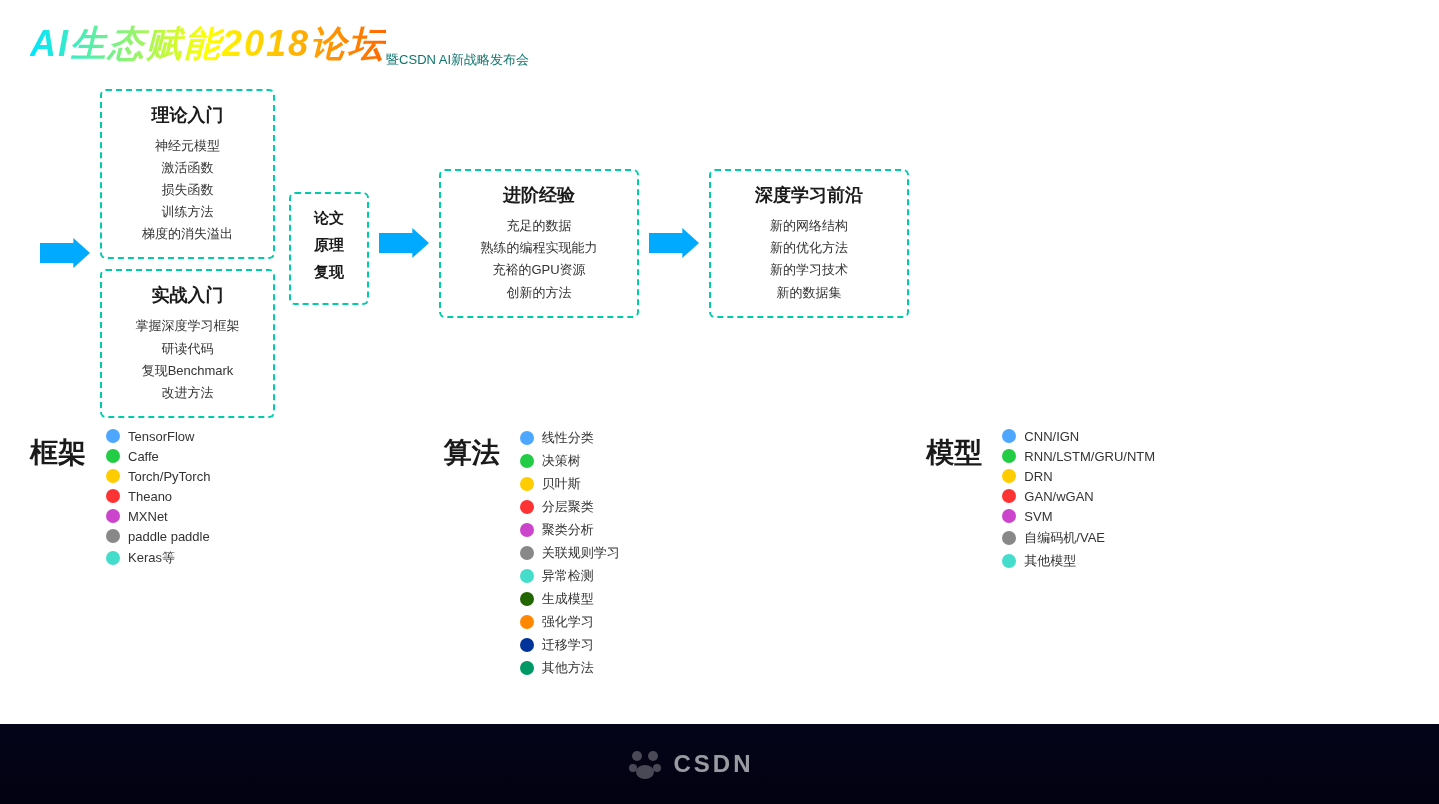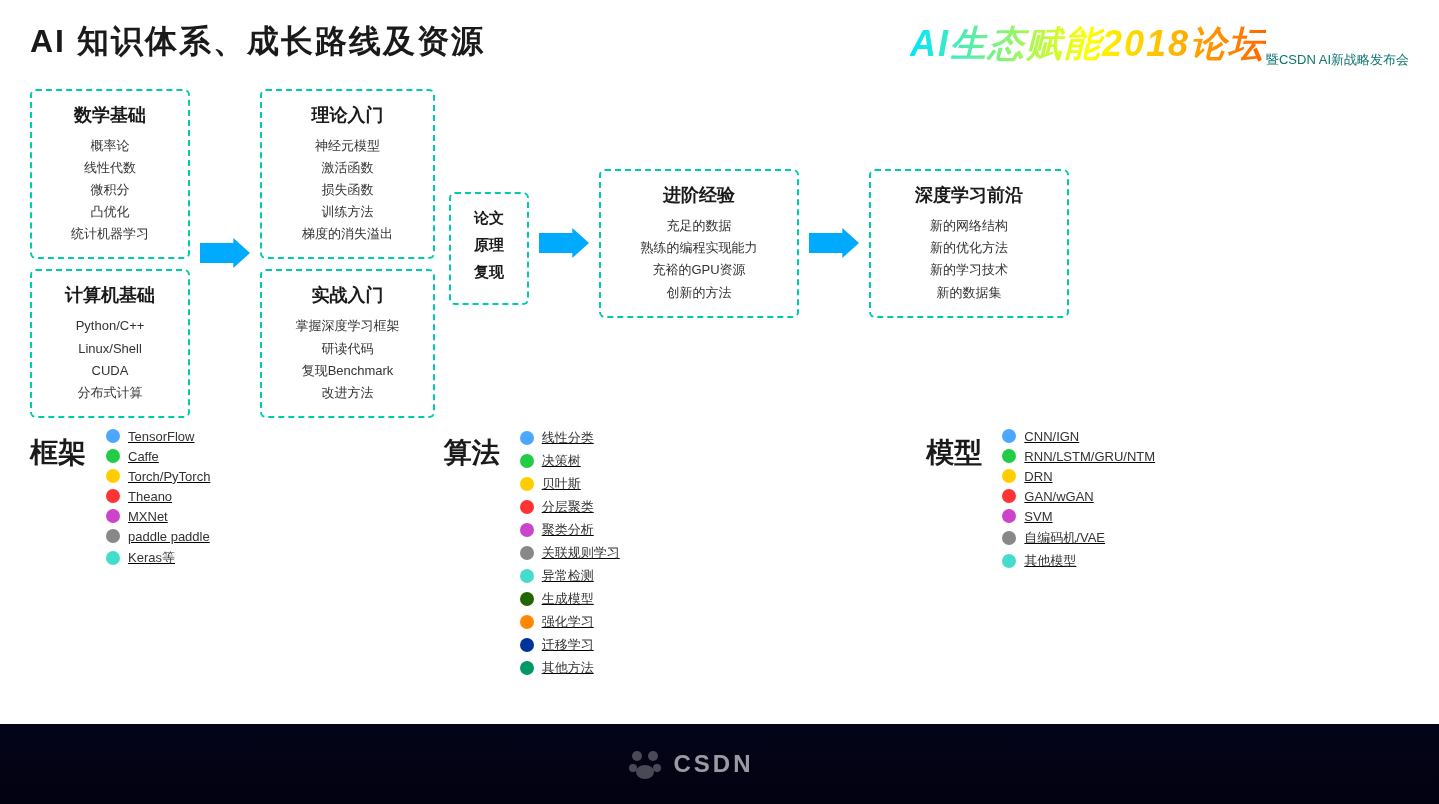--- a/index.html
+++ b/index.html
@@ -149,21 +149,20 @@
       margin-right: 20px;
       margin-top: 10px;
       white-space: nowrap;
     }
 
     .items-list {
       display: flex;
       flex-direction: column;
       gap: 5px;
       margin-top: 5px;
-      text-decoration: underline;
     }
 
     .list-item-row {
       display: flex;
       align-items: center;
       gap: 8px;
       font-size: 13px;
       color: #333;
     }
 
@@ -216,43 +215,28 @@
       flex-direction: column;
       gap: 10px;
     }
 
   </style>
 </head>
 <body>
 
 <div class="main-content">
   <div class="header">
-    <div class="page-title">AI 知识体系、成长路线及资源</div>
     <div class="logo-area">
       <div class="logo-main">AI生态赋能2018论坛</div>
       <div class="logo-sub">暨CSDN AI新战略发布会</div>
     </div>
   </div>
 
   <div class="top-diagram">
 
-    <div class="left-two-boxes">
-      <div class="dashed-box math-box">
-        <div class="box-title">数学基础</div>
-        <div class="box-item">
-          概率论<br>线性代数<br>微积分<br>凸优化<br>统计机器学习
-        </div>
-      </div>
-      <div class="dashed-box comp-box">
-        <div class="box-title">计算机基础</div>
-        <div class="box-item">
-          Python/C++<br>Linux/Shell<br>CUDA<br>分布式计算
-        </div>
-      </div>
-    </div>
 
     <div class="arrow">
       <svg class="arrow-svg" viewBox="0 0 60 40" fill="none" xmlns="http://www.w3.org/2000/svg">
         <polygon points="0,8 40,8 40,2 60,20 40,38 40,32 0,32" fill="#00aaff"></polygon>
       </svg>
     </div>
 
     <div class="left-two-boxes">
       <div class="dashed-box theory-box">
         <div class="box-title">理论入门</div>

